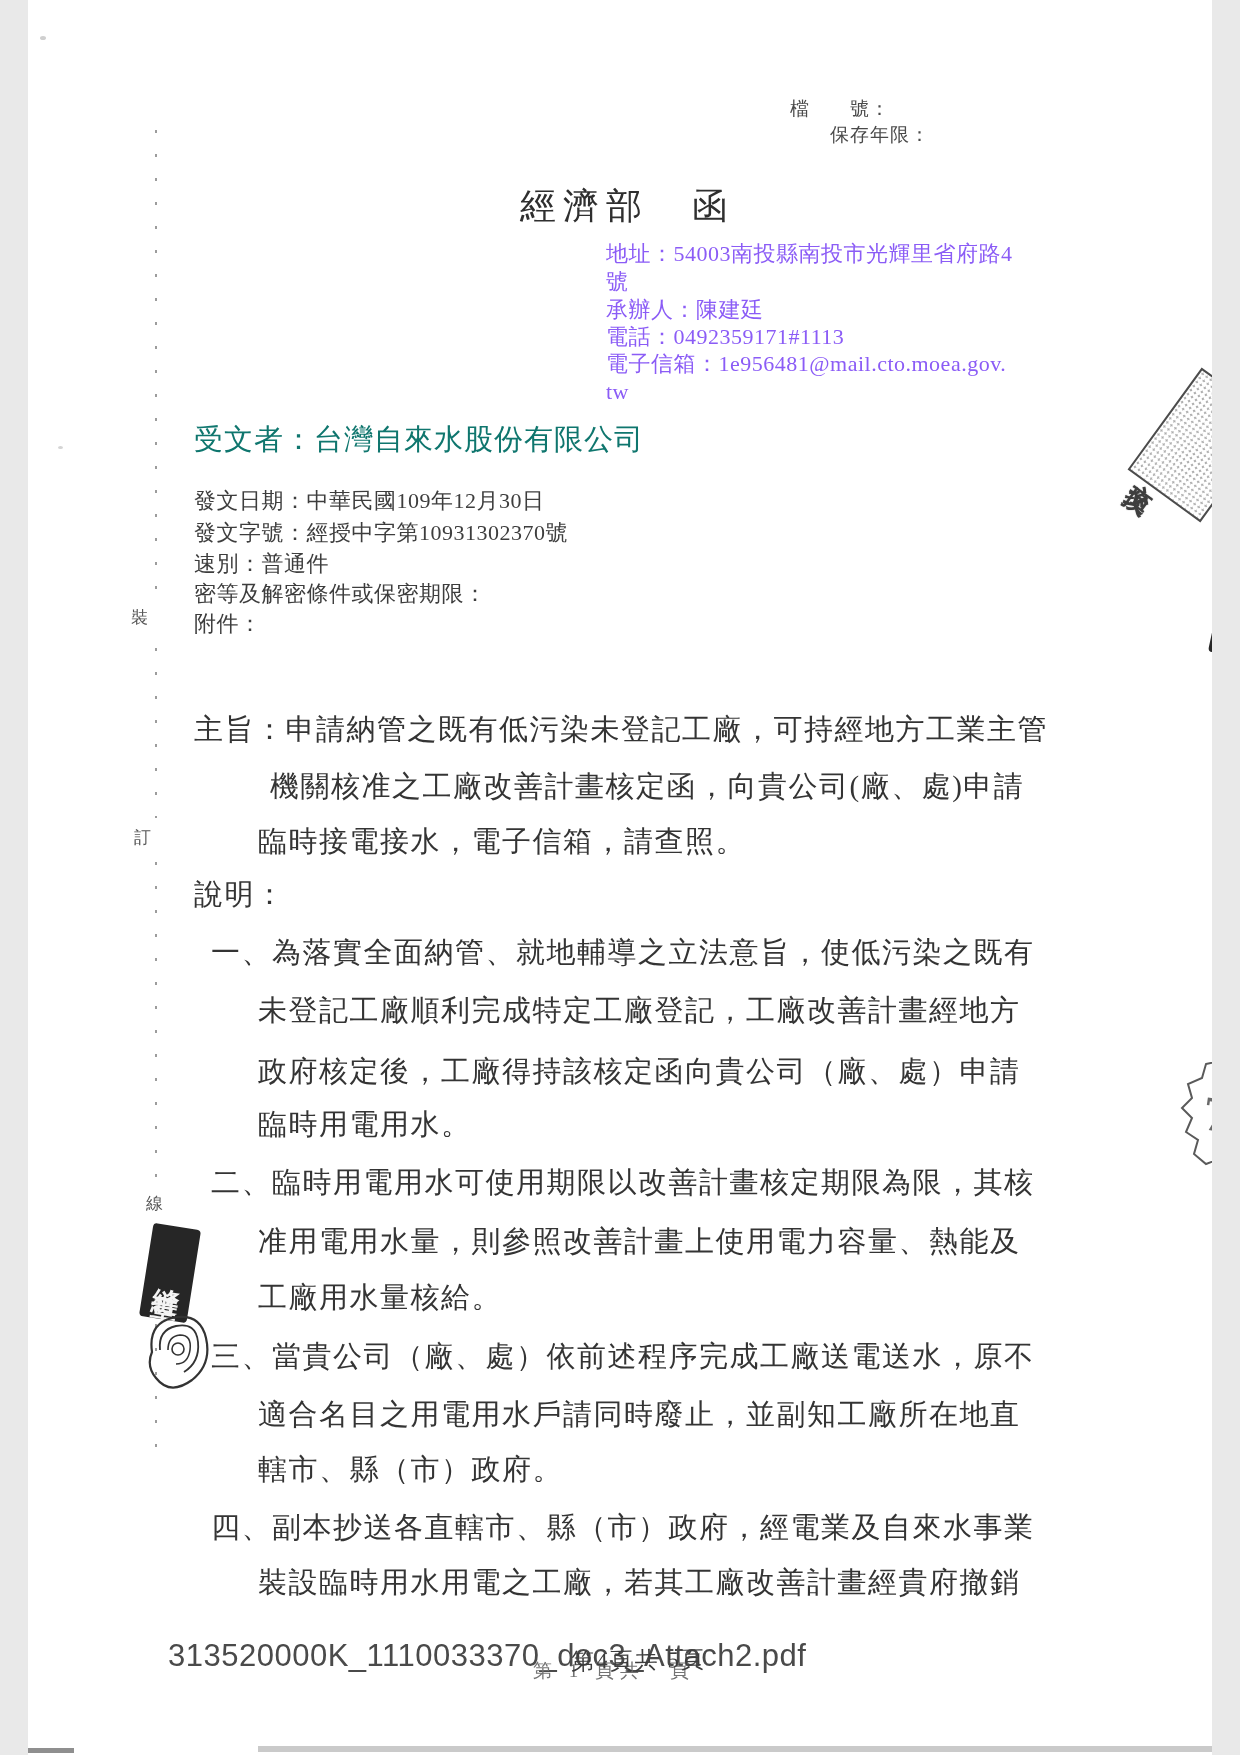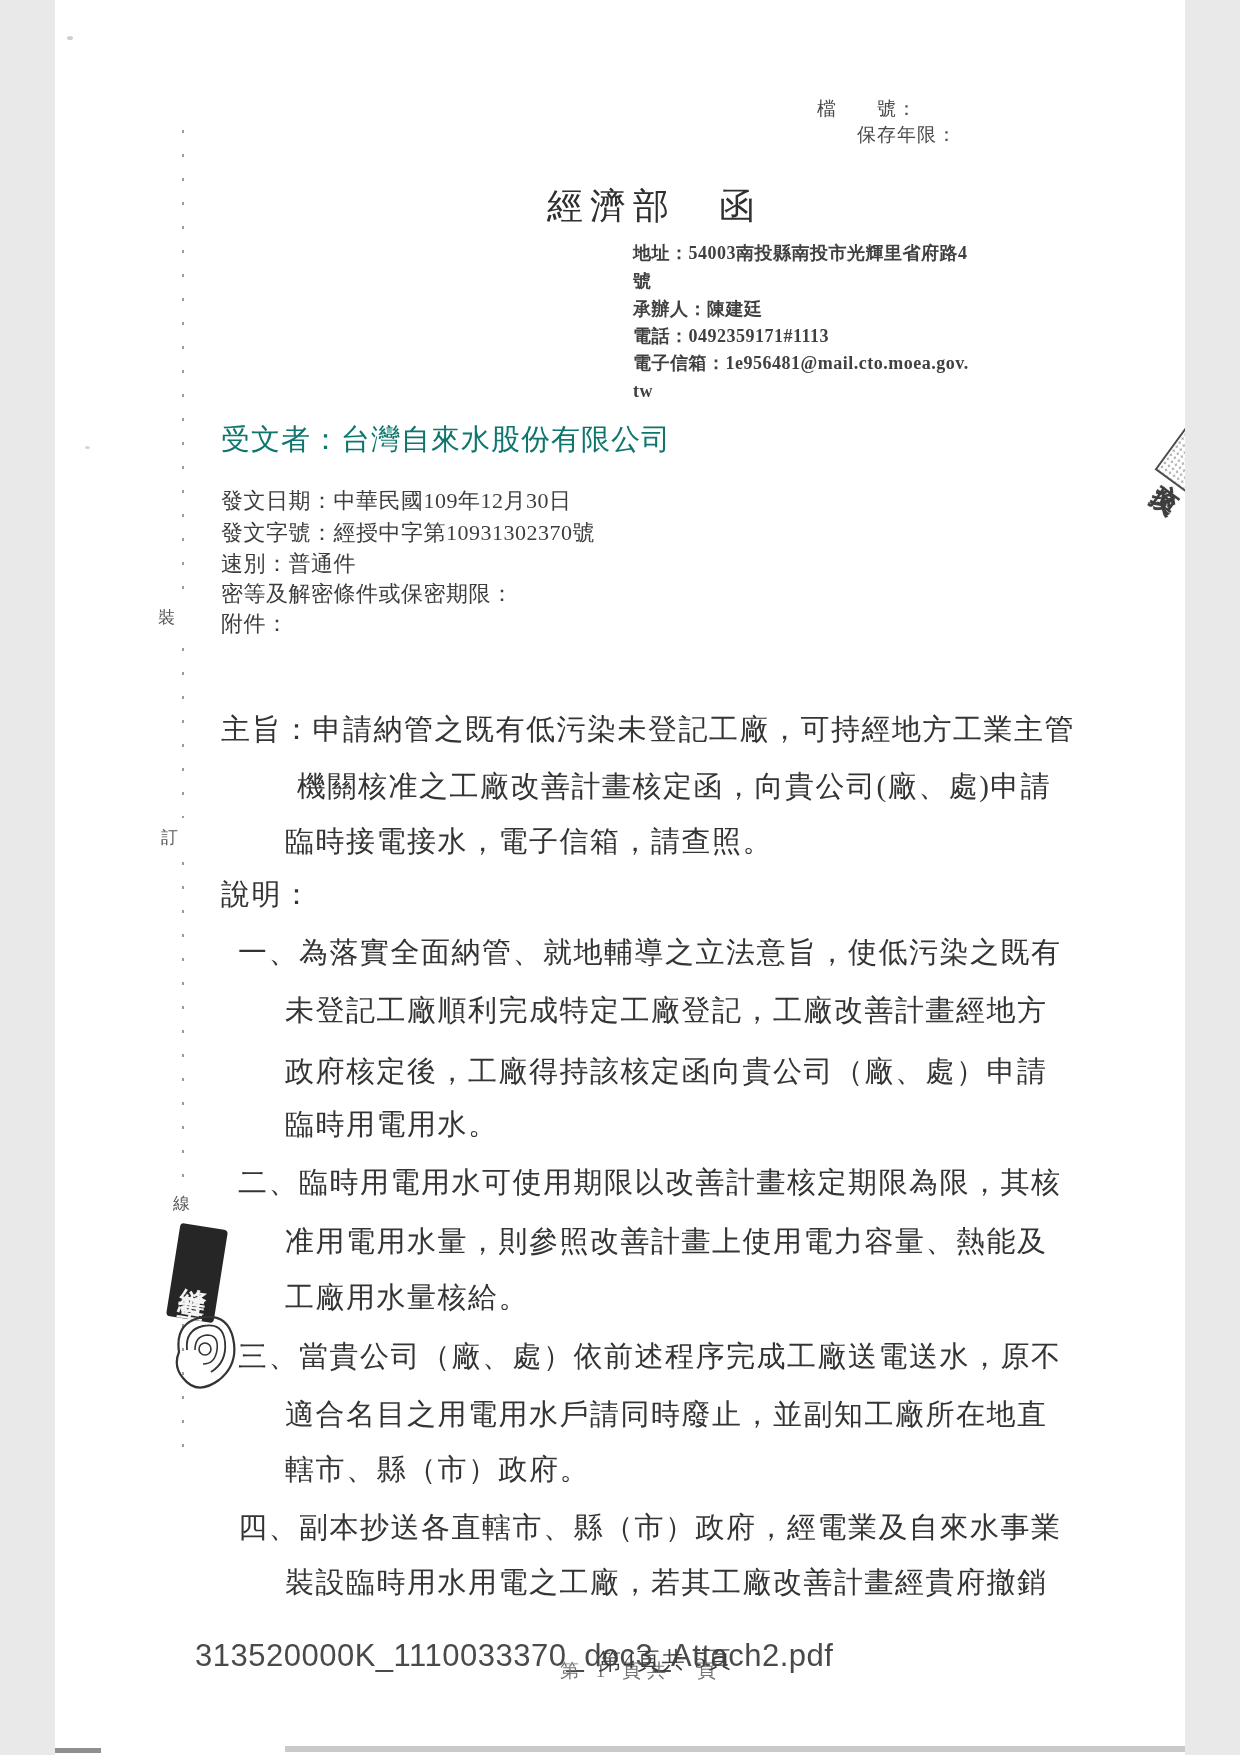--- a/index.html
+++ b/index.html
@@ -1,26 +1,25 @@
 <!DOCTYPE html>
 <html><head>
 <meta charset="utf-8">
 <style>
   html,body{margin:0;padding:0;background:#e9e9e9;}
   .page{
-    position:relative;width:1084px;height:1755px;margin:0 auto;
+    position:relative;width:1184px;height:1755px;margin:0 auto;
     background:#ffffff;overflow:hidden;
     font-family:"Liberation Serif","DejaVu Serif",serif;
     color:#333;
-    padding-left:46px;
   }
   .abs{position:absolute;white-space:nowrap;}
   .hdr-label{font-size:19px;color:#4a4a4a;line-height:26px;letter-spacing:1px;}
   .doc-title{font-size:36px;color:#2f2f2f;letter-spacing:7px;font-weight:500;}
-  .sender-line{font-size:18px;color:#404040;line-height:27px;letter-spacing:.5px;font-weight:bold;}
+  .sender-line{font-size:22px;color:#8b5cf6;line-height:27px;letter-spacing:.5px;}
   .meta-line{font-size:22px;color:#3d3d3d;letter-spacing:.5px;}
   .recipient-line{font-size:29px;color:#0f766e;letter-spacing:1px;}
   .body-line{font-size:29px;color:#343434;letter-spacing:1.5px;}
   .footer-file{font-family:"Liberation Sans","DejaVu Sans",sans-serif;font-size:31px;color:#4a4a4a;letter-spacing:.5px;}
   .page-label-dark{font-size:23px;color:#3c3c3c;letter-spacing:2px;}
   .page-label-faint{font-size:19px;color:#737373;letter-spacing:6px;}
   
   .dotline{position:absolute;width:2px;background-image:repeating-linear-gradient(to bottom,#9c9c9c 0 3px,transparent 3px 24px);}
   .margin-char{position:absolute;font-size:17px;color:#555;}
   

